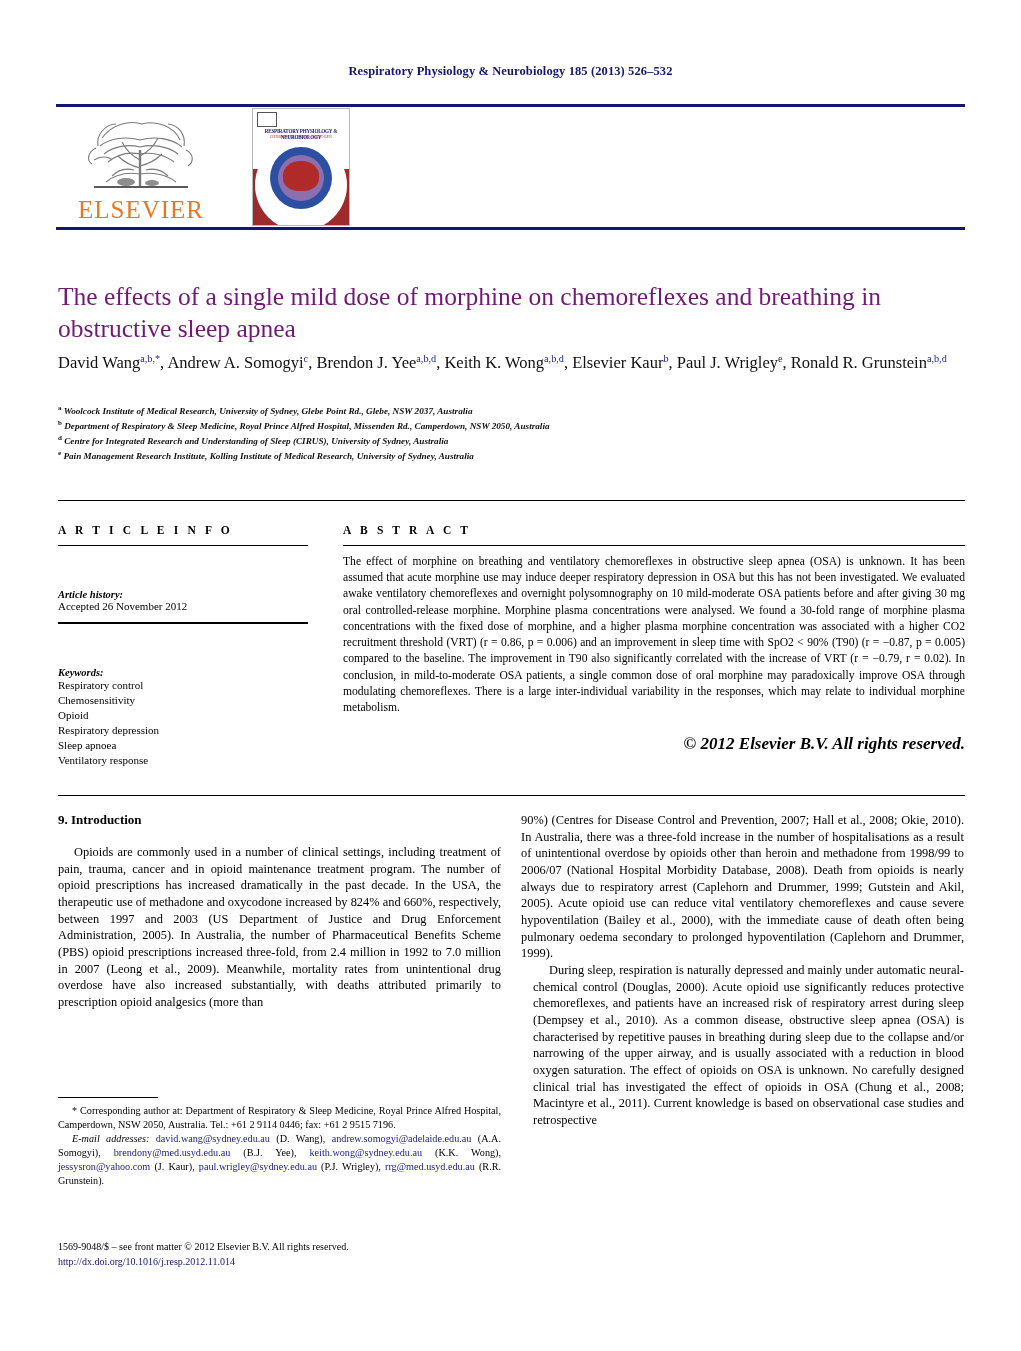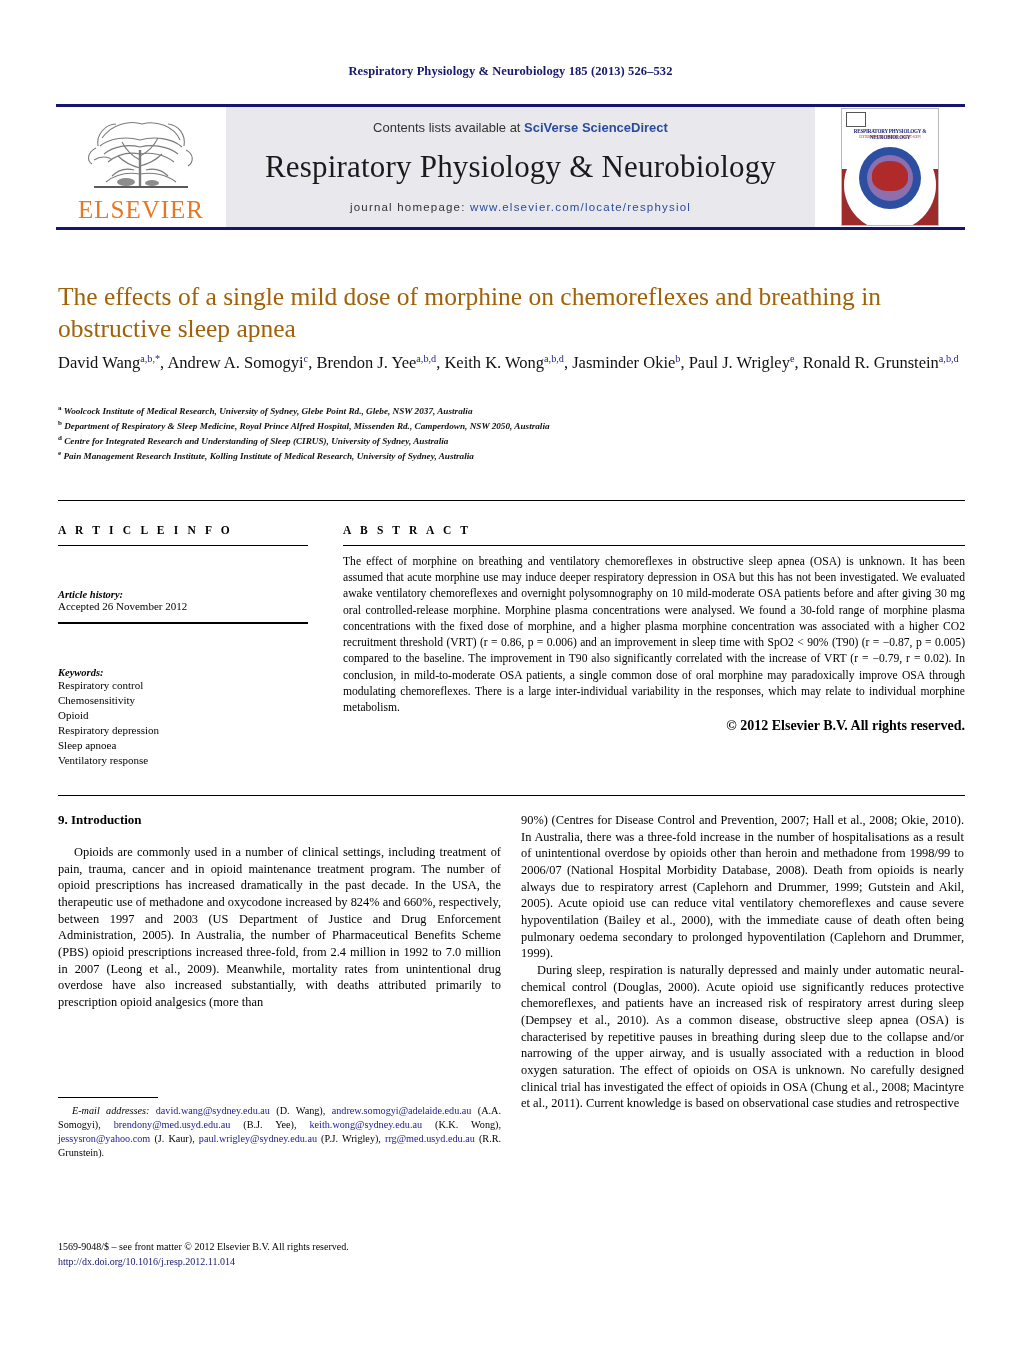--- a/index.html
+++ b/index.html
@@ -163,21 +163,21 @@
     width: 36px; height: 30px; border-radius: 48% 48% 42% 42%;
     background: #b02a2a;
   }
 
   
   .art-title {
     position: absolute;
     top: 281px; left: 58px; width: 900px;
     font-size: 25.5px;
     line-height: 1.26;
-    color: #a16207;
+    color: #701a75;
   }
   .authors {
     position: absolute;
     top: 351px; left: 58px; width: 905px;
     font-size: 16.5px;
     line-height: 1.42;
     color: #111111;
   }
   .affils {
     position: absolute;
@@ -216,24 +216,25 @@
     font-size: 10.5px; font-style: italic; font-weight: bold; margin-top: 43px;
   }
   .hist-val { font-size: 11px; }
   .kw-list { font-size: 11px; line-height: 1.36; }
   .abs-body {
     font-size: 11.6px;
     line-height: 1.40;
     text-align: justify;
   }
   .abs-copy {
-    font-size: 14px;
+    font-size: 17px;
     font-weight: bold;
     text-align: right;
-    margin-top: 2px;
+    margin-top: 18px;
+    font-style: italic;
   }
   .rule-bottom {
     position: absolute;
     left: 58px; top: 795px; width: 907px;
     border-top: 1px solid #000;
   }
 
   
   .col-left {
     position: absolute;
@@ -248,21 +249,21 @@
     font-weight: bold;
     margin: 0 0 16px 0;
   }
   .para {
     font-size: 12.4px;
     line-height: 1.345;
     text-align: justify;
     margin: 0;
     text-indent: 16px;
   }
-  .para + .para { margin-top: 0px; }
+  .para + .para { margin-top: 0px; margin-left: 12px; }
   .col-right .para.cont { text-indent: 0; }
 
   
   .fn-rule {
     position: absolute;
     left: 58px; top: 1097px; width: 100px;
     border-top: 1px solid #000;
   }
   .footnote {
     position: absolute;
@@ -317,29 +318,20 @@
             <path d="M12 71 L106 71" stroke="#5a5a5a" stroke-width="1.8" fill="none"></path>
             <g fill="#8d8d8d">
               <ellipse cx="44" cy="66" rx="9" ry="4"></ellipse>
               <ellipse cx="70" cy="67" rx="7" ry="3"></ellipse>
             </g>
           </svg>
           <div class="elsevier-word">ELSEVIER</div>
         </div>
       </div>
 
-      <div class="center-cell">
-        <div class="contents-line">
-          <span>Contents lists available at </span><span class="lnk">SciVerse ScienceDirect</span>
-        </div>
-        <div class="journal-title">Respiratory Physiology &amp; Neurobiology</div>
-        <div class="homepage-line">
-          <span>journal homepage: </span><span class="lnk">www.elsevier.com/locate/resphysiol</span>
-        </div>
-      </div>
 
       <div class="cover-cell">
         <div class="cover">
           <div class="cover-red"></div>
           <div class="cover-whitearc"></div>
           <div class="cover-bluering"></div>
           <div class="cover-purple"></div>
           <div class="cover-brain"></div>
           <div class="cover-head"></div>
           <div class="cover-title">RESPIRATORY PHYSIOLOGY &amp; NEUROBIOLOGY</div>
@@ -350,21 +342,21 @@
     </div>
   </div>
 
   <div class="art-title">The effects of a single mild dose of morphine on chemoreflexes and breathing in obstructive sleep apnea</div>
 
   <div class="authors">
     <span>David Wang</span><span class="sup">a,b,*</span>,
     <span>Andrew A. Somogyi</span><span class="sup">c</span>,
     <span>Brendon J. Yee</span><span class="sup">a,b,d</span>,
     <span>Keith K. Wong</span><span class="sup">a,b,d</span>,
-    <span>Jasminder Okie</span><span class="sup">b</span>,
+    <span>Elsevier Kaur</span><span class="sup">b</span>,
     <span>Paul J. Wrigley</span><span class="sup">e</span>,
     <span>Ronald R. Grunstein</span><span class="sup">a,b,d</span>
   </div>
 
   <div class="affils">
     <div><span class="mk">a</span> <span>Woolcock Institute of Medical Research, University of Sydney, Glebe Point Rd., Glebe, NSW 2037, Australia</span></div>
     <div><span class="mk">b</span> <span>Department of Respiratory &amp; Sleep Medicine, Royal Prince Alfred Hospital, Missenden Rd., Camperdown, NSW 2050, Australia</span></div>
     <div><span class="mk">d</span> <span>Centre for Integrated Research and Understanding of Sleep (CIRUS), University of Sydney, Australia</span></div>
     <div><span class="mk">e</span> <span>Pain Management Research Institute, Kolling Institute of Medical Research, University of Sydney, Australia</span></div>
   </div>
@@ -402,20 +394,21 @@
     <p class="para">Opioids are commonly used in a number of clinical settings, including treatment of pain, trauma, cancer and in opioid maintenance treatment program. The number of opioid prescriptions has increased dramatically in the past decade. In the USA, the therapeutic use of methadone and oxycodone increased by 824% and 660%, respectively, between 1997 and 2003 (US Department of Justice and Drug Enforcement Administration, 2005). In Australia, the number of Pharmaceutical Benefits Scheme (PBS) opioid prescriptions increased three-fold, from 2.4 million in 1992 to 7.0 million in 2007 (Leong et al., 2009). Meanwhile, mortality rates from unintentional drug overdose have also increased substantially, with deaths attributed primarily to prescription opioid analgesics (more than</p>
   </div>
 
   <div class="col-right">
     <p class="para cont">90%) (Centres for Disease Control and Prevention, 2007; Hall et al., 2008; Okie, 2010). In Australia, there was a three-fold increase in the number of hospitalisations as a result of unintentional overdose by opioids other than heroin and methadone from 1998/99 to 2006/07 (National Hospital Morbidity Database, 2008). Death from opioids is nearly always due to respiratory arrest (Caplehorn and Drummer, 1999; Gutstein and Akil, 2005). Acute opioid use can reduce vital ventilatory chemoreflexes and cause severe hypoventilation (Bailey et al., 2000), with the immediate cause of death often being pulmonary oedema secondary to prolonged hypoventilation (Caplehorn and Drummer, 1999).</p>
     <p class="para">During sleep, respiration is naturally depressed and mainly under automatic neural-chemical control (Douglas, 2000). Acute opioid use significantly reduces protective chemoreflexes, and patients have an increased risk of respiratory arrest during sleep (Dempsey et al., 2010). As a common disease, obstructive sleep apnea (OSA) is characterised by repetitive pauses in breathing during sleep due to the collapse and/or narrowing of the upper airway, and is usually associated with a reduction in blood oxygen saturation. The effect of opioids on OSA is unknown. No carefully designed clinical trial has investigated the effect of opioids in OSA (Chung et al., 2008; Macintyre et al., 2011). Current knowledge is based on observational case studies and retrospective</p>
   </div>
 
   <div class="fn-rule"></div>
   <div class="footnote">
+    <div class="fn-indent">* Corresponding author at: Department of Respiratory &amp; Sleep Medicine, Royal Prince Alfred Hospital, Camperdown, NSW 2050, Australia. Tel.: +61 2 9114 0446; fax: +61 2 9515 7196.</div>
     <div class="fn-indent">
       <span class="fn-em">E-mail addresses:</span>
       <span class="lnk">david.wang@sydney.edu.au</span>
       <span>(D. Wang),</span>
       <span class="lnk">andrew.somogyi@adelaide.edu.au</span>
       <span>(A.A. Somogyi),</span>
       <span class="lnk">brendony@med.usyd.edu.au</span>
       <span>(B.J. Yee),</span>
       <span class="lnk">keith.wong@sydney.edu.au</span>
       <span>(K.K. Wong),</span>

